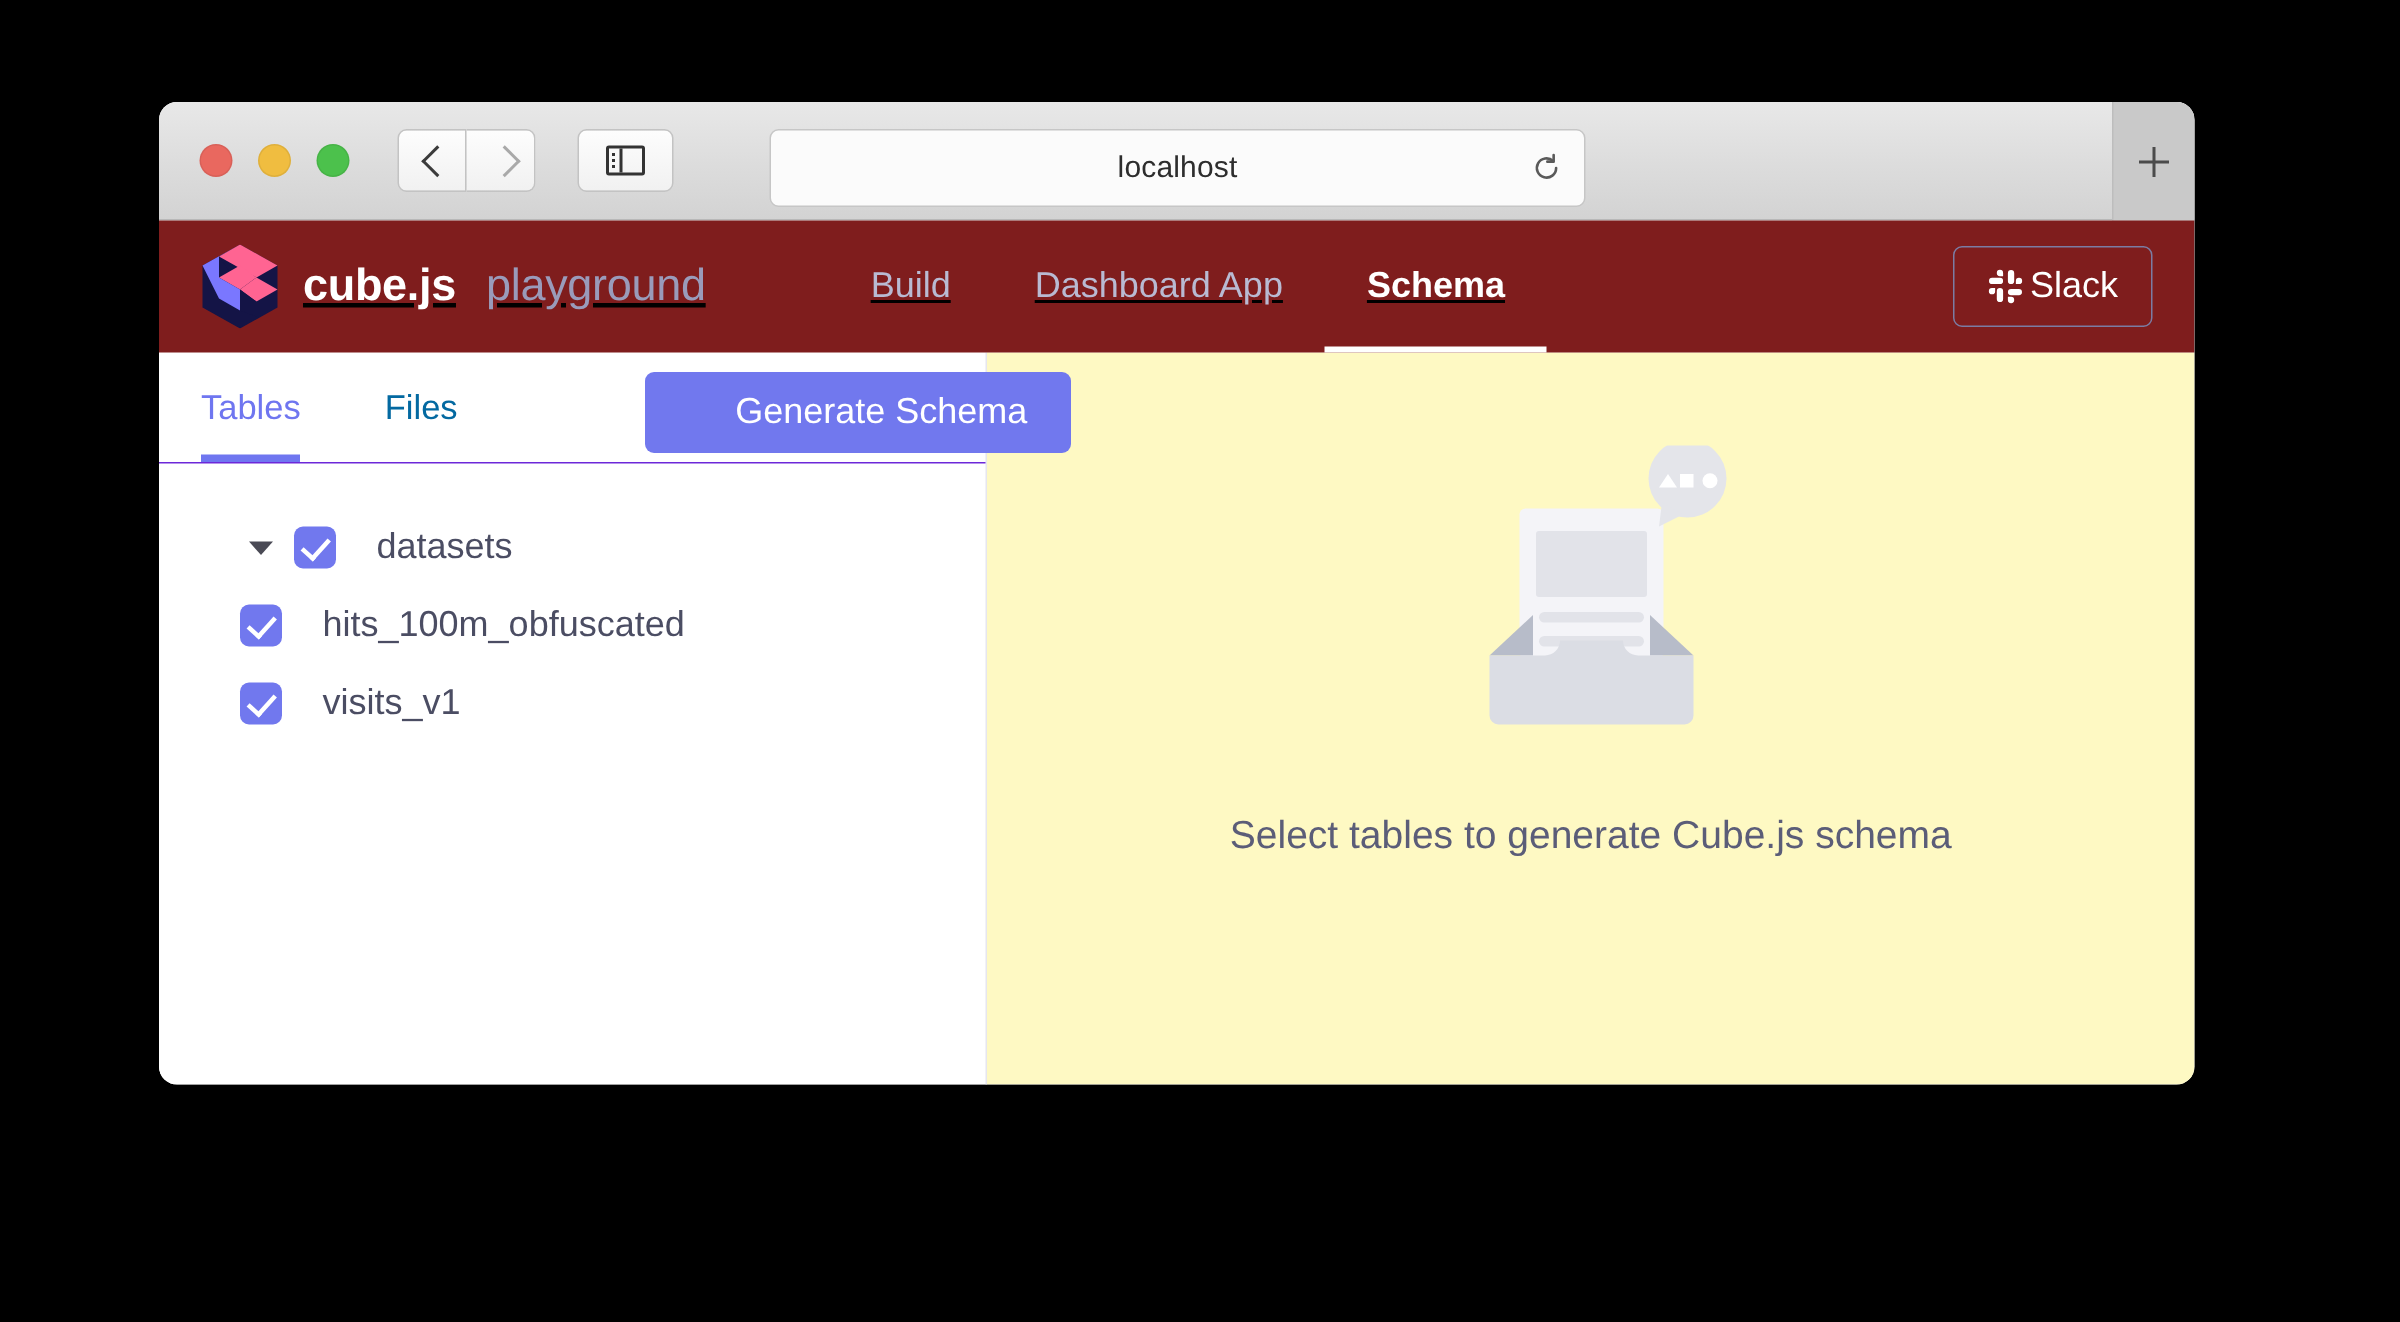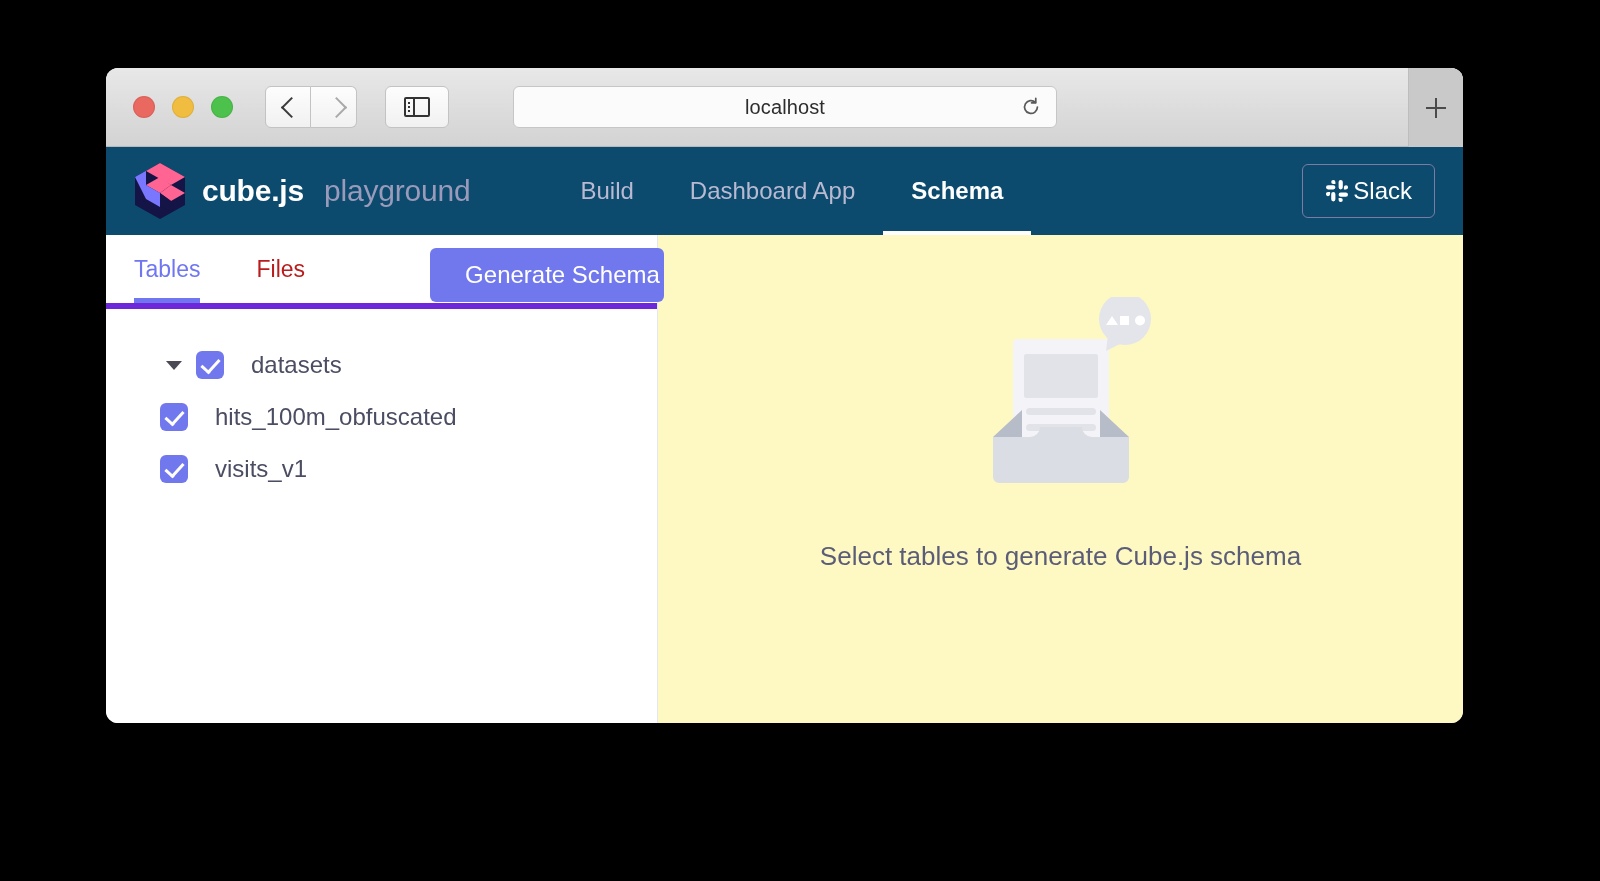--- a/index.html
+++ b/index.html
@@ -80,21 +80,21 @@
   }
   .sidebar-glyph::before {
     content: ""; position: absolute; left: 2px; top: 3px;
     width: 2px; height: 2px; background: #333;
     box-shadow: 0 4px 0 #333, 0 8px 0 #333;
   }
 
   #url-bar {
     position: absolute;
     left: 407px; top: 18px;
-    width: 544px; height: 42px;
+    width: 544px; height: 52px;
     background: #fbfbfb;
     border: 1px solid #c6c6c6;
     border-radius: 6px;
     display: flex; align-items: center; justify-content: center;
   }
   #url-text {
     font-size: 20px; color: #2d2d2d; letter-spacing: .1px;
   }
   #reload-icon {
     position: absolute; right: 14px; top: 50%;
@@ -113,23 +113,24 @@
   .plus-glyph::before, .plus-glyph::after {
     content: ""; position: absolute; background: #4b4b4b;
   }
   .plus-glyph::before { left: 0; top: 9px; width: 20px; height: 2px; }
   .plus-glyph::after  { top: 0; left: 9px; height: 20px; width: 2px; }
 
   
   #app-header {
     position: relative;
     height: 88px;
-    background: #0c4a6e;
+    background: #7f1d1d;
     display: flex;
     align-items: center;
+    text-decoration: underline;
   }
 
   #brand { display: flex; align-items: center; margin-left: 28px; }
   #cube-logo { width: 52px; height: 56px; flex: none; }
   #brand-title {
     margin-left: 16px; font-size: 30px; font-weight: bold;
     color: #ffffff; letter-spacing: -0.2px;
   }
   #brand-sub {
     margin-left: 20px; font-size: 30px; color: #9a9bba; letter-spacing: -0.2px;
@@ -170,41 +171,41 @@
     width: 552px;
     background: #ffffff;
     border-right: 1px solid #e6e6ee;
     display: flex; flex-direction: column;
   }
 
   #tabs-row {
     position: relative;
     height: 74px;
     display: flex; align-items: center;
-    border-bottom: 6px solid #6d28d9;
+    border-bottom: 1px solid #6d28d9;
     padding-left: 28px;
   }
   .tab {
     position: relative;
     font-size: 23px;
-    color: #b91c1c;
+    color: #0369a1;
     margin-right: 56px;
     align-self: stretch;
     display: flex; align-items: center;
     cursor: pointer;
   }
   .tab.active { color: #6f76f0; }
   .tab.active::after {
     content: ""; position: absolute; left: 0; right: 0; bottom: 0;
     height: 5px; background: #6f76f0;
   }
 
   #generate-schema-btn {
     position: absolute; left: 324px; top: 13px;
-    width: 234px; height: 54px;
+    width: 284px; height: 54px;
     background: #7178ee; color: #ffffff;
     border: none; border-radius: 6px;
     font-size: 24px; font-family: inherit;
     cursor: pointer;
     padding-left: 31px;
   }
 
   #tree { padding: 30px 0 0 0; }
   .tree-row {
     display: flex; align-items: center;

